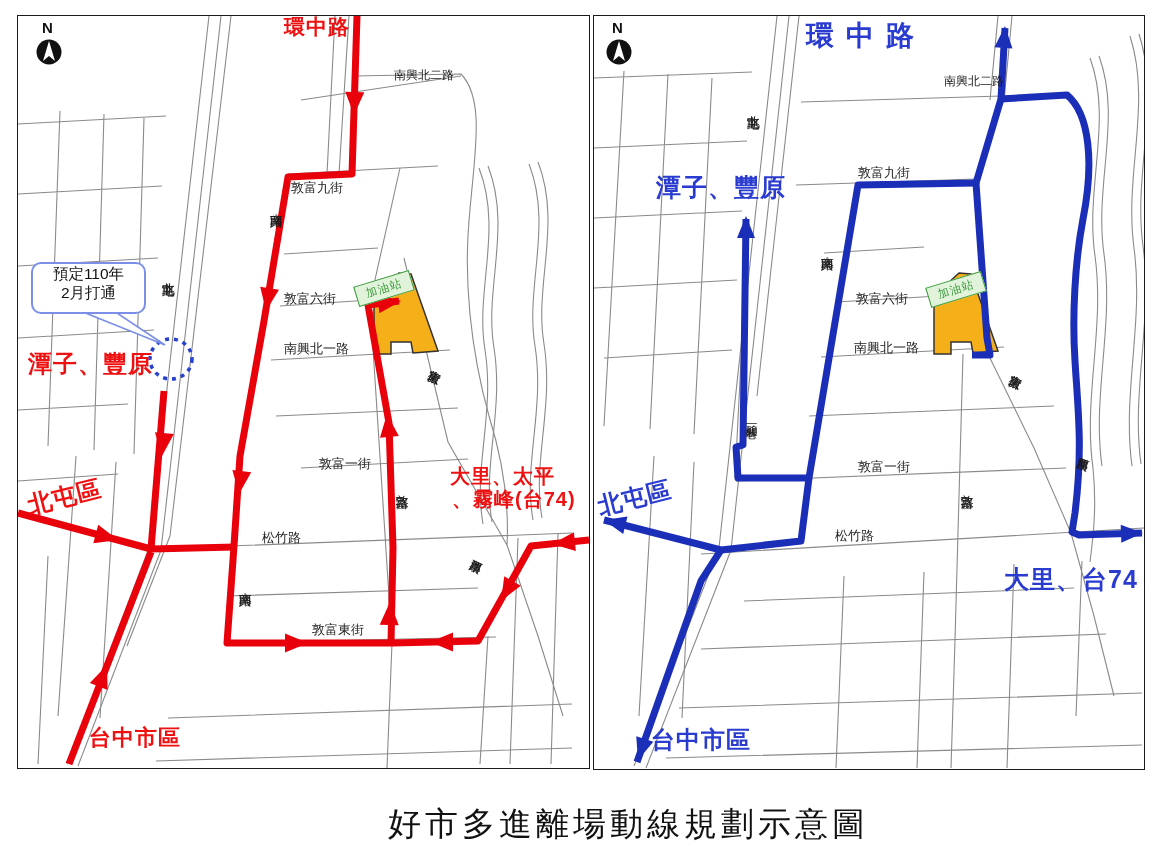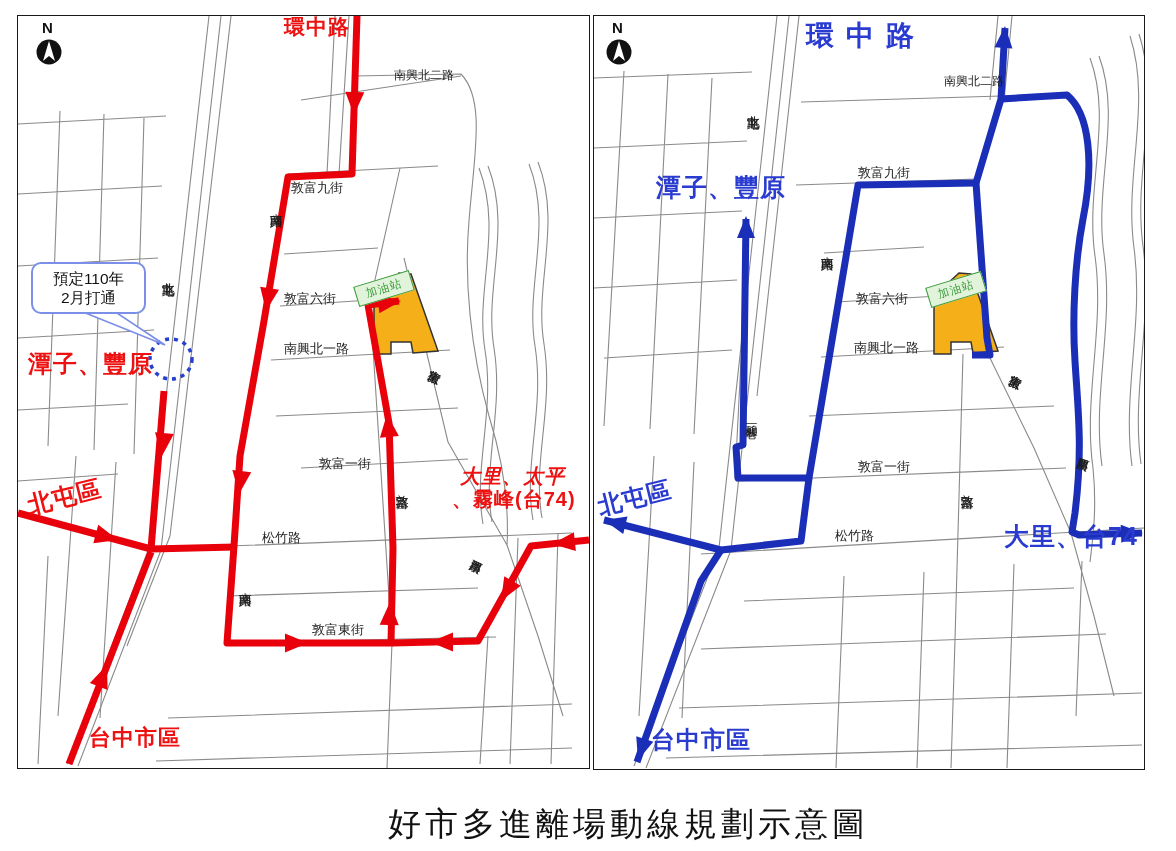--- a/index.html
+++ b/index.html
@@ -11,21 +11,21 @@
   .lbl{position:absolute;white-space:nowrap;color:#1a1a1a;line-height:1.05;
        font-family:"Liberation Sans",sans-serif;}
   .lbl.v{writing-mode:vertical-rl;text-orientation:upright;letter-spacing:1px;}
   .lbl.vr{writing-mode:vertical-rl;text-orientation:upright;letter-spacing:0px;transform-origin:50% 0;}
   .lbl.region{font-weight:bold;letter-spacing:1px;}
   .gas-box{position:absolute;display:flex;align-items:center;justify-content:center;
        transform:rotate(-17deg);border:1.5px solid #3a9a3a;background:#e2f3dc;}
   .gas-box span{font-size:11.5px;letter-spacing:1px;}
   .callout{position:absolute;left:13px;top:246px;width:111px;height:48px;background:#fff;
        border:2px solid #c4b5fd;border-radius:10px;display:flex;flex-direction:column;
-       align-items:center;justify-content:center;z-index:5;}
+       align-items:center;z-index:5;}
   .callout span{font-size:15.5px;color:#111;line-height:1.25;}
   .nlabel{position:absolute;font-weight:bold;font-size:15px;color:#111;}
   .caption{position:absolute;left:388px;top:802px;font-size:33px;color:#111;
        letter-spacing:4px;font-family:Liberation Sans, sans-serif;}
 </style>
 </head>
 <body>
 
 <div class="page">
 
@@ -99,21 +99,21 @@
         <div class="lbl v" style="left: 251px; top: 187px; font-size: 13px;">南興路</div>
         <div class="lbl v" style="left: 143px; top: 256px; font-size: 13px;">北屯路</div>
         <div class="lbl v" style="left: 377px; top: 468px; font-size: 13px;">敦富路</div>
         <div class="lbl v" style="left: 220px; top: 566px; font-size: 13px;">南興路</div>
         <div class="lbl vr" style="left: 416px; top: 346px; font-size: 12.5px; transform: rotate(24deg);">敦富東街</div>
         <div class="lbl vr" style="left: 458px; top: 537px; font-size: 12px; transform: rotate(26deg);">旱溪西路</div>
         <div class="lbl region" style="left: 266px; top: 0px; font-size: 21px; color: rgb(238, 17, 17);">環中路</div>
         <div class="lbl region" style="left: 10px; top: 335px; font-size: 24px; color: rgb(238, 17, 17);">潭子、豐原</div>
         <div class="lbl region" style="left: 9px; top: 468px; font-size: 24px; color: rgb(238, 17, 17); transform: rotate(-14deg);">北屯區</div>
         <div class="lbl region" style="left: 71px; top: 710px; font-size: 22px; color: rgb(238, 17, 17);">台中市區</div>
-        <div class="lbl region" style="left: 442px; top: 450px; font-size: 20px; color: rgb(238, 17, 17); font-style: italic;">大里、太平</div>
+        <div class="lbl region" style="left: 432px; top: 450px; font-size: 20px; color: rgb(238, 17, 17);">大里、太平</div>
         <div class="lbl region" style="left: 434px; top: 473px; font-size: 20px; color: rgb(238, 17, 17);">、霧峰(台74)</div>
       </div>
   </div>
 
   <div class="panel" id="panel-right" style="left:593px;top:15px;width:550px;height:753px;">
     <svg width="550" height="753" viewBox="0 0 550 753">
       <g stroke="#8a8a8a" stroke-width="1.1" fill="none">
         <path d="M183,0 L125,532 M195,0 L137,534 M205,0 L163,380 M137,534 L52,752 M125,532 L40,750"></path>
         <path d="M404,0 L396,84 M418,0 L410,85"></path>
         <path d="M207,86 L473,78 M202,169 L382,163 M230,237 L330,231 M242,286 L345,280 M227,341 L410,331
@@ -162,19 +162,19 @@
         <div class="lbl" style="left: 241px; top: 513px; font-size: 13px;">松竹路</div>
         <div class="lbl v" style="left: 152px; top: 89px; font-size: 13px;">北屯路</div>
         <div class="lbl v" style="left: 226px; top: 230px; font-size: 13px;">南興路</div>
         <div class="lbl v" style="left: 151px; top: 399px; font-size: 12px;">碧柳一巷</div>
         <div class="lbl v" style="left: 366px; top: 468px; font-size: 13px;">敦富路</div>
         <div class="lbl vr" style="left: 421px; top: 351px; font-size: 12.5px; transform: rotate(24deg);">敦富東街</div>
         <div class="lbl vr" style="left: 487px; top: 434px; font-size: 12px; transform: rotate(18deg);">旱溪西路</div>
         <div class="lbl region" style="left: 212px; top: 5px; font-size: 28px; color: rgb(42, 59, 208); letter-spacing: 12px;">環中路</div>
         <div class="lbl region" style="left: 62px; top: 158px; font-size: 25px; color: rgb(42, 59, 208);">潭子、豐原</div>
         <div class="lbl region" style="left: 3px; top: 469px; font-size: 24px; color: rgb(42, 59, 208); transform: rotate(-14deg);">北屯區</div>
-        <div class="lbl region" style="left: 410px; top: 507px; font-size: 25px; color: rgb(42, 59, 208);">大里、台74</div>
+        <div class="lbl region" style="left: 410px; top: 550px; font-size: 25px; color: rgb(42, 59, 208);">大里、台74</div>
         <div class="lbl region" style="left: 57px; top: 711px; font-size: 24px; color: rgb(42, 59, 208);">台中市區</div>
       </div>
   </div>
 
   <div class="caption">好市多進離場動線規劃示意圖</div>
 </div>
 
 </body></html>

